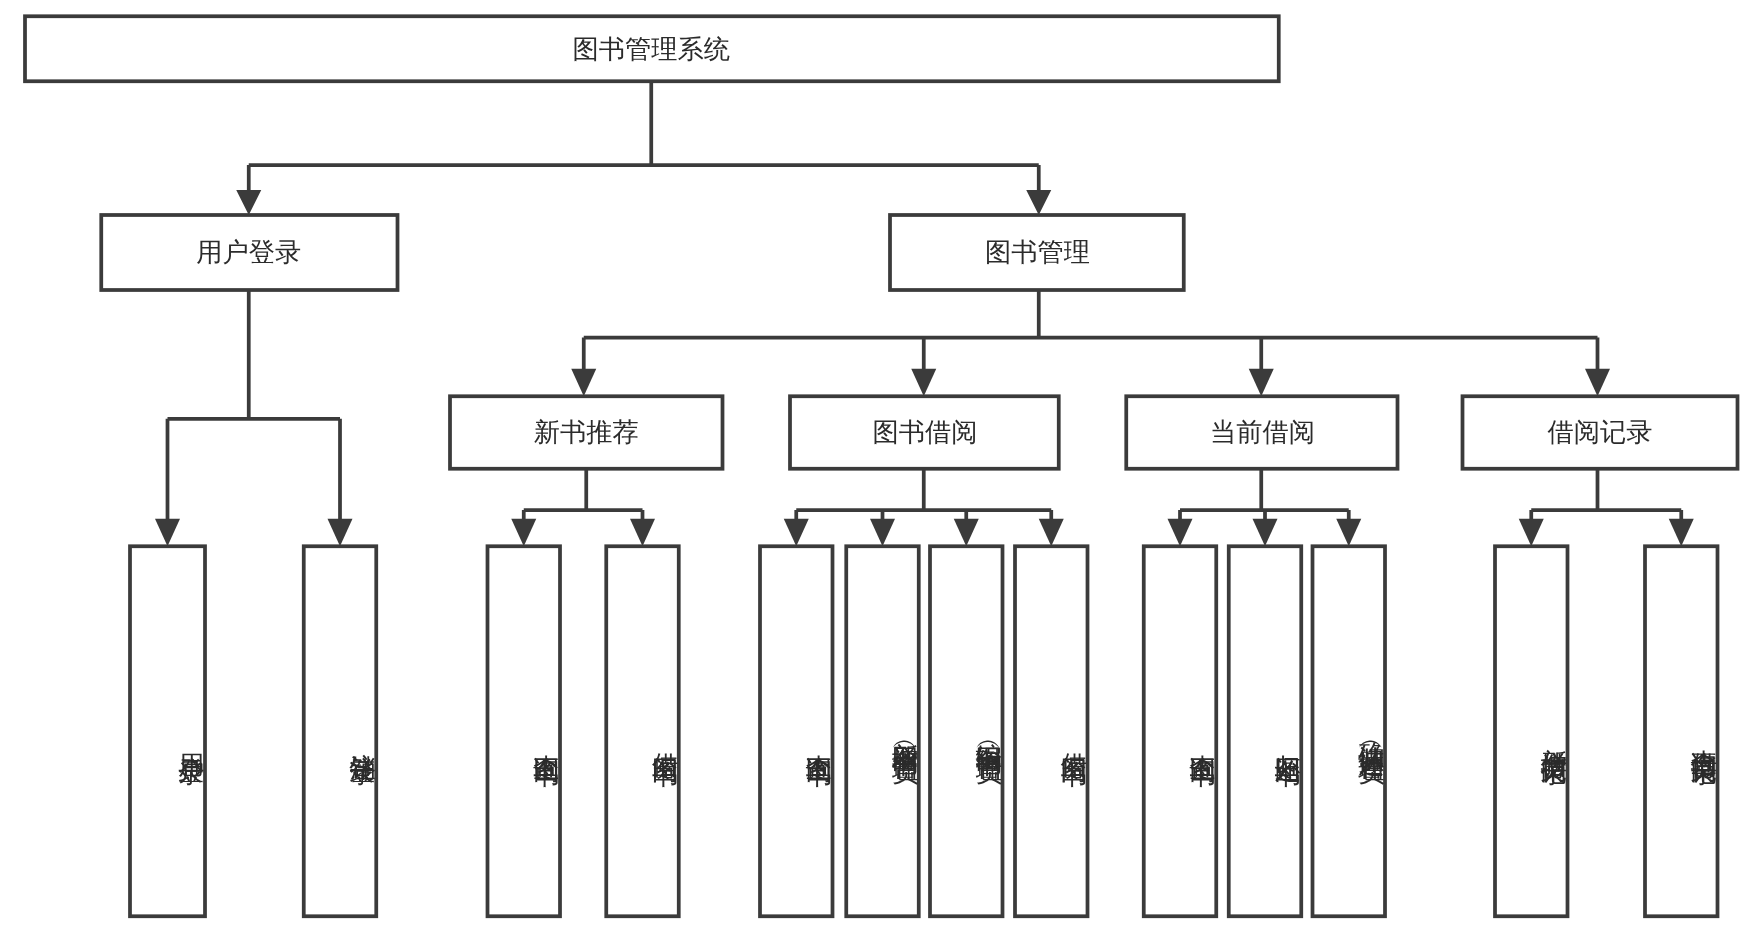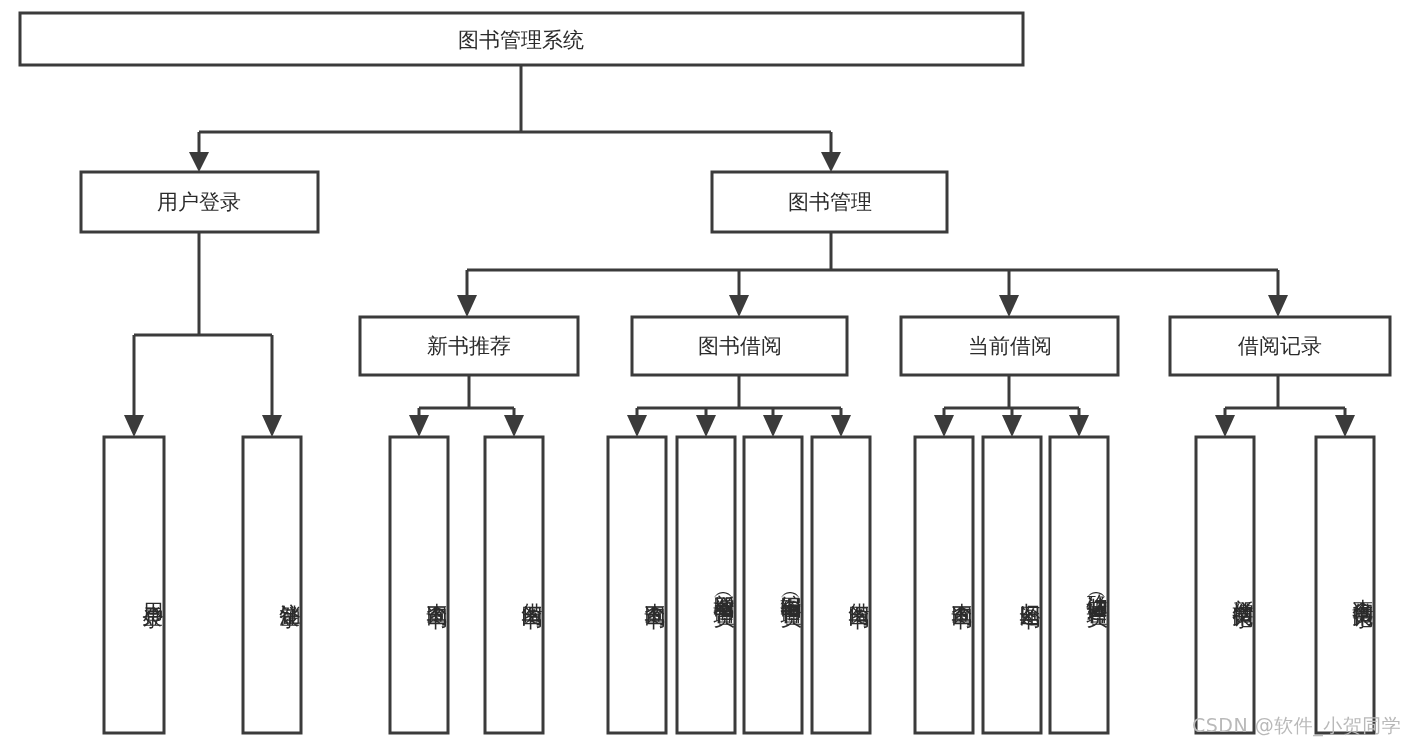--- a/index.html
+++ b/index.html
@@ -212,15 +212,14 @@
   <div class="leaf-label" style="left:608px; top:455px; width:58px; height:270px;">查询图书</div>
   <div class="leaf-label" style="left:677px; top:442px; width:58px; height:288px;">新增图书（管理员）</div>
   <div class="leaf-label" style="left:744px; top:442px; width:58px; height:288px;">编辑图书（管理员）</div>
   <div class="leaf-label" style="left:812px; top:455px; width:58px; height:270px;">借阅图书</div>
   <div class="leaf-label" style="left:915px; top:455px; width:58px; height:270px;">查询图书</div>
   <div class="leaf-label" style="left:983px; top:455px; width:58px; height:270px;">归还图书</div>
   <div class="leaf-label" style="left:1050px; top:442px; width:58px; height:288px;">确认归还（管理员）</div>
   <div class="leaf-label" style="left:1196px; top:448px; width:58px; height:280px;">新增借阅记录</div>
   <div class="leaf-label" style="left:1316px; top:448px; width:58px; height:280px;">查询借阅记录</div>
 
-  <div class="watermark" style="left:1192px; top:713px;">CSDN @软件_小贺同学</div>
 
 </div>
 
 </body></html>

